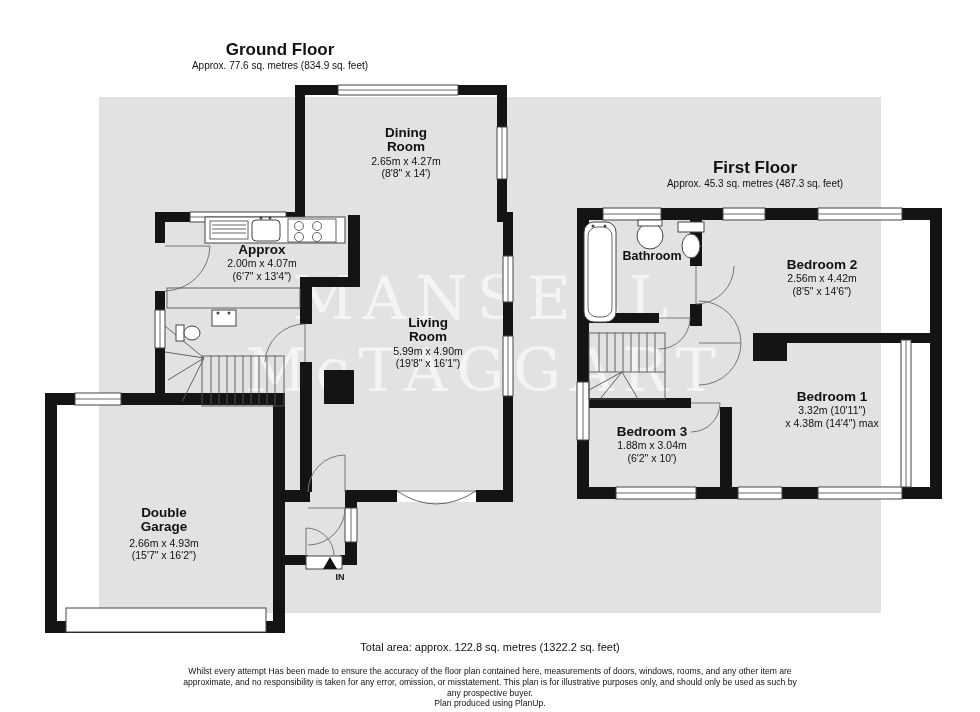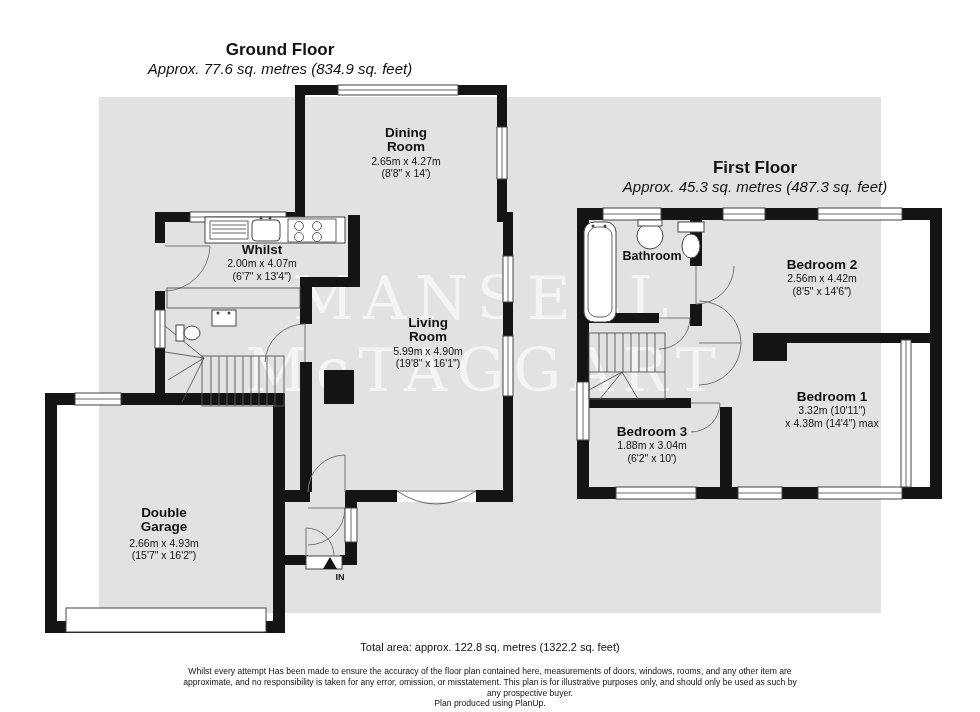--- a/index.html
+++ b/index.html
@@ -12,21 +12,21 @@
   svg.plan{position:absolute;left:0;top:0;}
   .wall{fill:#141414;}
   .gap{fill:#e2e2e2;}
   .win{fill:#ffffff;stroke:#444;stroke-width:1;}
   .winline{stroke:#444;stroke-width:0.8;fill:none;}
   .thin{stroke:#555;stroke-width:0.9;fill:none;}
   .arc{stroke:#777;stroke-width:1;fill:none;}
   .fix{fill:#ffffff;stroke:#444;stroke-width:1;}
   .lbl{position:absolute;transform:translateX(-50%);text-align:center;}
   .floor-title{font-weight:bold;font-size:17px;white-space:nowrap;}
-  .floor-area{font-size:15px;white-space:nowrap;font-style:italic;}
+  .floor-area{font-size:10px;white-space:nowrap;}
   .room-name{font-weight:bold;font-size:13.5px;line-height:1.06;}
   .room-dims{font-size:10.5px;line-height:1.18;}
   .bath-name{font-weight:bold;font-size:12.5px;}
   .in-label{font-weight:bold;font-size:9px;}
   #total-area{position:absolute;left:490px;top:641px;transform:translateX(-50%);
               font-size:11px;white-space:nowrap;}
   .disc{position:absolute;left:490px;transform:translateX(-50%);font-size:8.6px;
         white-space:nowrap;color:#111;}
 </style>
 </head>
@@ -214,21 +214,21 @@
     <div class="floor-area">Approx. 45.3 sq. metres (487.3 sq. feet)</div>
   </div>
 
   <div class="lbl" style="left:406px;top:126px;">
     <div class="room-name" style="width:70px;margin:0 auto;">Dining Room</div>
     <div class="room-dims">2.65m x 4.27m</div>
     <div class="room-dims">(8'8" x 14')</div>
   </div>
 
   <div class="lbl" style="left:262px;top:243px;">
-    <div class="room-name">Whilst</div>
+    <div class="room-name">Approx</div>
     <div class="room-dims">2.00m x 4.07m</div>
     <div class="room-dims">(6'7" x 13'4")</div>
   </div>
 
   <div class="lbl" style="left:428px;top:316px;">
     <div class="room-name" style="width:70px;margin:0 auto;">Living Room</div>
     <div class="room-dims">5.99m x 4.90m</div>
     <div class="room-dims">(19'8" x 16'1")</div>
   </div>
 
@@ -259,16 +259,16 @@
     <div class="room-dims">1.88m x 3.04m</div>
     <div class="room-dims">(6'2" x 10')</div>
   </div>
 
   <div class="lbl in-label" style="left:330px;top:572px;padding-left:20px;">IN</div>
 
   <div id="total-area">Total area: approx. 122.8 sq. metres (1322.2 sq. feet)</div>
 
   <div class="disc" style="top:677px;">approximate, and no responsibility is taken for any error, omission, or misstatement. This plan is for illustrative purposes only, and should only be used as such by</div>
   <div class="disc" style="top:666px;">Whilst every attempt Has been made to ensure the accuracy of the floor plan contained here, measurements of doors, windows, rooms, and any other item are</div>
-  <div class="disc" style="top:688px;margin-left:40px;">any prospective buyer.</div>
+  <div class="disc" style="top:688px;">any prospective buyer.</div>
   <div class="disc" style="top:698px;">Plan produced using PlanUp.</div>
 
 </div>
 
 </body></html>

